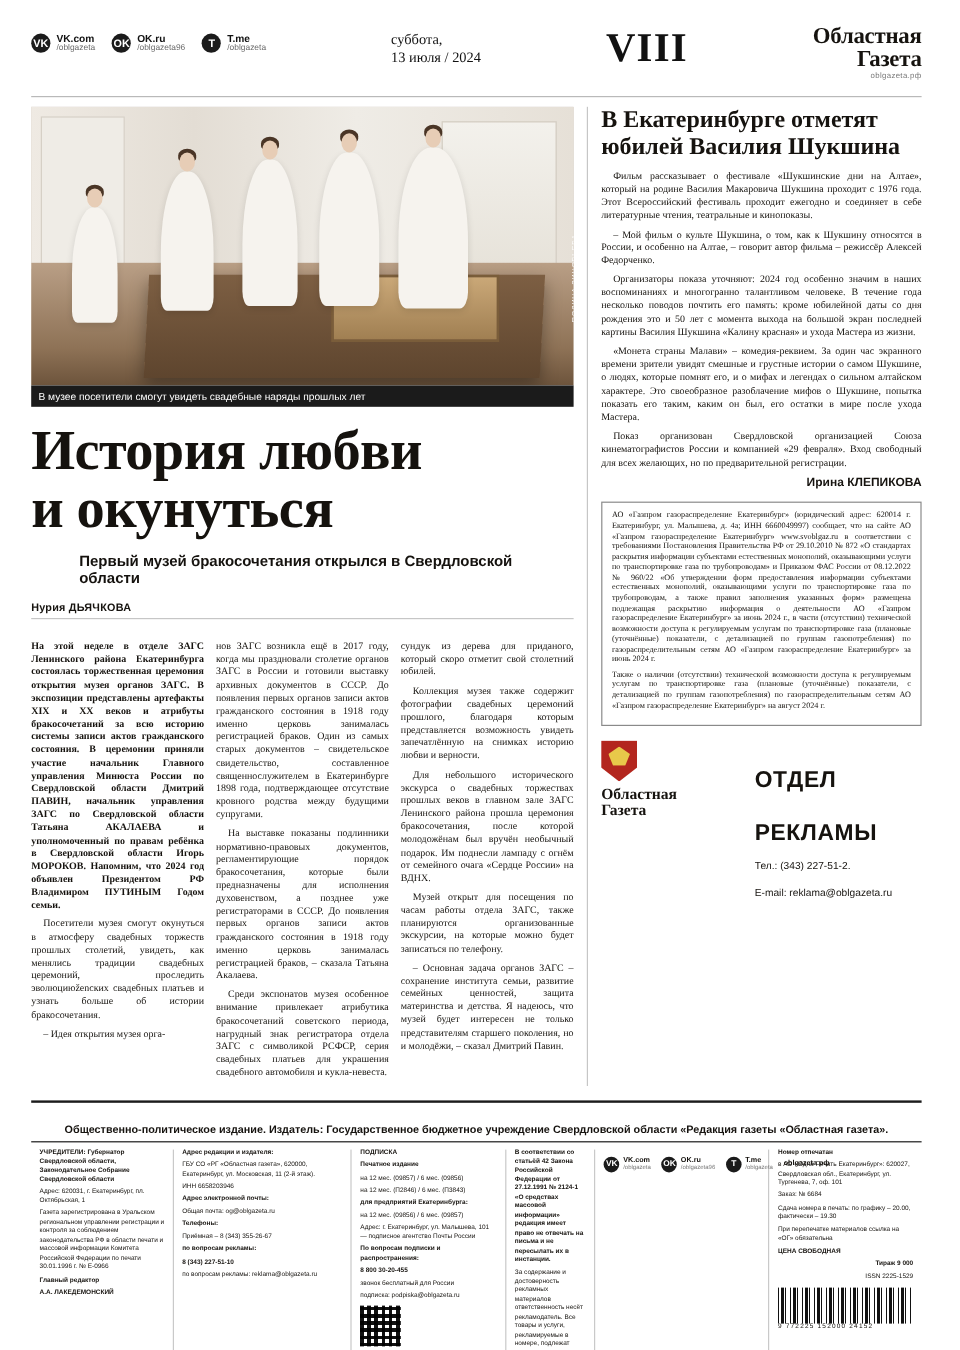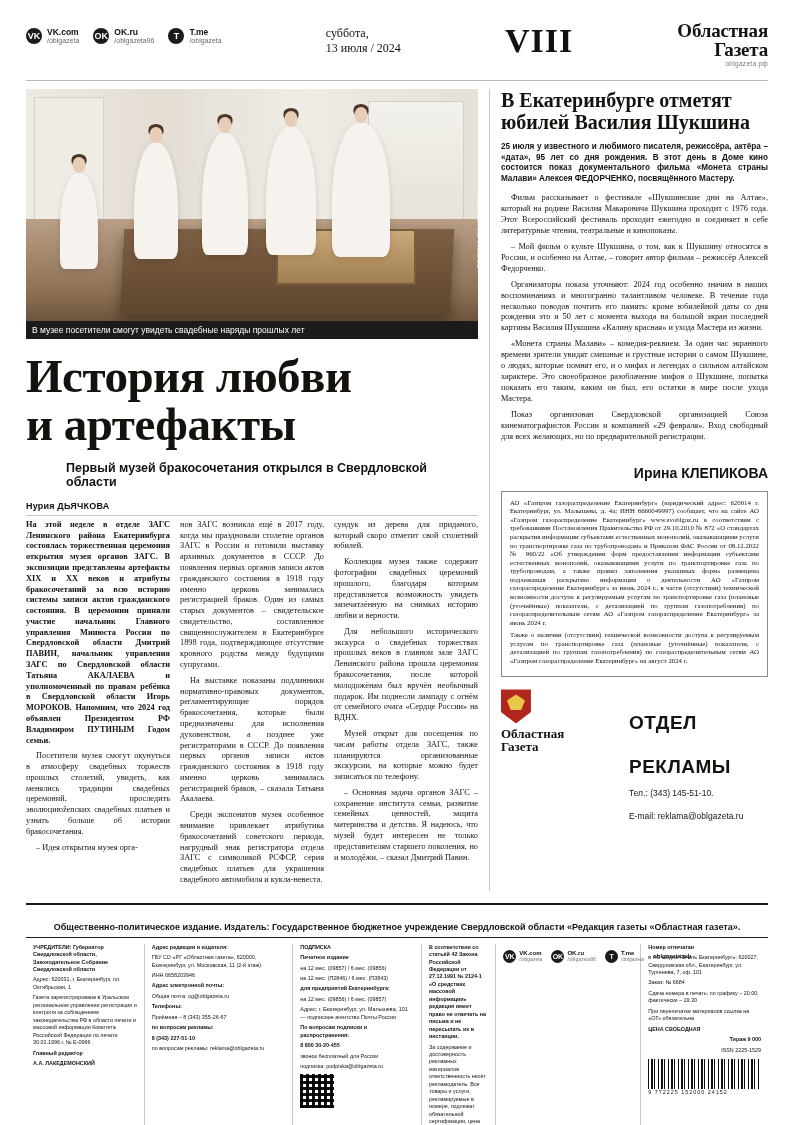--- a/index.html
+++ b/index.html
@@ -87,34 +87,34 @@
   .subhead {
     font-family:"Liberation Sans", sans-serif; font-weight:bold; font-size:12.5px;
     margin:12px 0 0 0; color:#15120e;padding-left:40px;
   }
   .author {
     font-family:"Liberation Sans", sans-serif; font-weight:bold; font-size:9px;
     margin:12px 0 4px 0; letter-spacing:0.2px;
   }
   .rule-thin { border-top:1px solid #c6c6c6; }
 
-  .body3 { display:flex; gap:10px; margin-top:4px; }
+  .body3 { display:flex; gap:10px; margin-top:18px; }
   .bcol { width:144px; }
   .bcol p { margin:0 0 5px 0; font-size:8.3px; line-height:1.30; text-align:justify; }
   .bcol p.lead { font-weight:bold; }
   .indent { text-indent:10px; }
 
   
   .r-title {
     font-family:"Liberation Serif", serif; font-size:20px; line-height:1.12; font-weight:bold;
     margin:0 0 8px 0;
   }
   .r-lead { font-family:"Liberation Sans", sans-serif; font-weight:bold; font-size:8.2px; line-height:1.32; text-align:justify; margin:0 0 8px 0;}
   .r-body p { font-size:8.3px; line-height:1.32; text-align:justify; margin:0 0 5px 0; text-indent:10px; }
-  .r-sign { font-family:"Liberation Sans", sans-serif; font-weight:bold; font-size:14px; text-align:right; margin-top:22px; }
+  .r-sign { font-family:"Liberation Sans", sans-serif; font-weight:bold; font-size:10px; text-align:right; margin-top:6px; }
 
   .box {
     border:1px solid #8a8a8a; padding:7px 8px; margin-top:10px;
   }
   .box p { font-size:6.8px; line-height:1.26; text-align:justify; margin:0 0 4px 0; }
 
   .ad-block { display:flex; gap:10px; align-items:flex-start; margin-top:12px; }
   .ad-logo { width:118px; }
   .ad-logo .shield {
     width:30px; height:34px; background:#b3261e; margin-bottom:4px;
@@ -246,21 +246,21 @@
               <div class="hair"></div>
               <div class="head"></div>
             </div>
         </div>
         <div class="photo-credit">ПОЛИНА ЗИНОВЬЕВА</div>
       </div>
       <div class="caption-bar">В музее посетители смогут увидеть свадебные наряды прошлых лет</div>
 
       <h1 class="headline">
         <span>История любви</span><br>
-        <span>и артефакты</span>
+        <span>и окунуться</span>
       </h1>
 
       <div class="subhead">Первый музей бракосочетания открылся в Свердловской области</div>
 
       <div class="author">Нурия ДЬЯЧКОВА</div>
       <div class="rule-thin"></div>
 
       <div class="body3">
         <div class="bcol">
           <p class="lead">На этой неделе в отделе ЗАГС Ленинского района Екатеринбурга состоялась торжественная церемония открытия музея органов ЗАГС. В экспозиции представлены артефакты XIX и XX веков и атрибуты бракосочетаний за всю историю системы записи актов гражданского состояния. В церемонии приняли участие начальник Главного управления Минюста России по Свердловской области Дмитрий ПАВИН, начальник управления ЗАГС по Свердловской области Татьяна АКАЛАЕВА и уполномоченный по правам ребёнка в Свердловской области Игорь МОРОКОВ. Напомним, что 2024 год объявлен Президентом РФ Владимиром ПУТИНЫМ Годом семьи.</p>
@@ -279,21 +279,20 @@
           <p class="indent">Музей открыт для посещения по часам работы отдела ЗАГС, также планируются организованные экскурсии, на которые можно будет записаться по телефону.</p>
           <p class="indent">– Основная задача органов ЗАГС – сохранение института семьи, развитие семейных ценностей, защита материнства и детства. Я надеюсь, что музей будет интересен не только представителям старшего поколения, но и молодёжи, – сказал Дмитрий Павин.</p>
         </div>
       </div>
     </div>
 
     <div class="vdivider"></div>
 
     <div class="right">
       <div class="r-title">В Екатеринбурге отметят юбилей Василия Шукшина</div>
-      <div class="r-lead">25 июля у известного и любимого писателя, режиссёра, актёра – «дата», 95 лет со дня рождения. В этот день в Доме кино состоится показ документального фильма «Монета страны Малави» Алексея ФЕДОРЧЕНКО, посвящённого Мастеру.</div>
       <div class="r-body">
         <p>Фильм рассказывает о фестивале «Шукшинские дни на Алтае», который на родине Василия Макаровича Шукшина проходит с 1976 года. Этот Всероссийский фестиваль проходит ежегодно и соединяет в себе литературные чтения, театральные и кинопоказы.</p>
         <p>– Мой фильм о культе Шукшина, о том, как к Шукшину относятся в России, и особенно на Алтае, – говорит автор фильма – режиссёр Алексей Федорченко.</p>
         <p>Организаторы показа уточняют: 2024 год особенно значим в наших воспоминаниях и многогранно талантливом человеке. В течение года несколько поводов почтить его память: кроме юбилейной даты со дня рождения это и 50 лет с момента выхода на большой экран последней картины Василия Шукшина «Калину красная» и ухода Мастера из жизни.</p>
         <p>«Монета страны Малави» – комедия-реквием. За один час экранного времени зрители увидят смешные и грустные истории о самом Шукшине, о людях, которые помнят его, и о мифах и легендах о сильном алтайском характере. Это своеобразное разоблачение мифов о Шукшине, попытка показать его таким, каким он был, его остатки в мире после ухода Мастера.</p>
         <p>Показ организован Свердловской организацией Союза кинематографистов России и компанией «29 февраля». Вход свободный для всех желающих, но по предварительной регистрации.</p>
       </div>
       <div class="r-sign">Ирина КЛЕПИКОВА</div>
 
       <div class="box">
@@ -303,21 +302,21 @@
 
       <div class="ad-block">
         <div class="ad-logo">
           <div class="shield"></div>
           <div class="ln1">Областная</div>
           <div class="ln2">Газета</div>
         </div>
         <div class="ad-right">
           <div class="otdel">ОТДЕЛ</div>
           <div class="otdel">РЕКЛАМЫ</div>
-          <div class="contact">Тел.: (343) 145-51-10.</div>
+          <div class="contact">Тел.: (343) 227-51-2.</div>
           <div class="contact">E-mail: reklama@oblgazeta.ru</div>
         </div>
       </div>
     </div>
   </div>
 
   <div class="footer-rule"></div>
   <div class="footer-line">Общественно-политическое издание. Издатель: Государственное бюджетное учреждение Свердловской области «Редакция газеты «Областная газета».</div>
 
   <div class="imprint">

